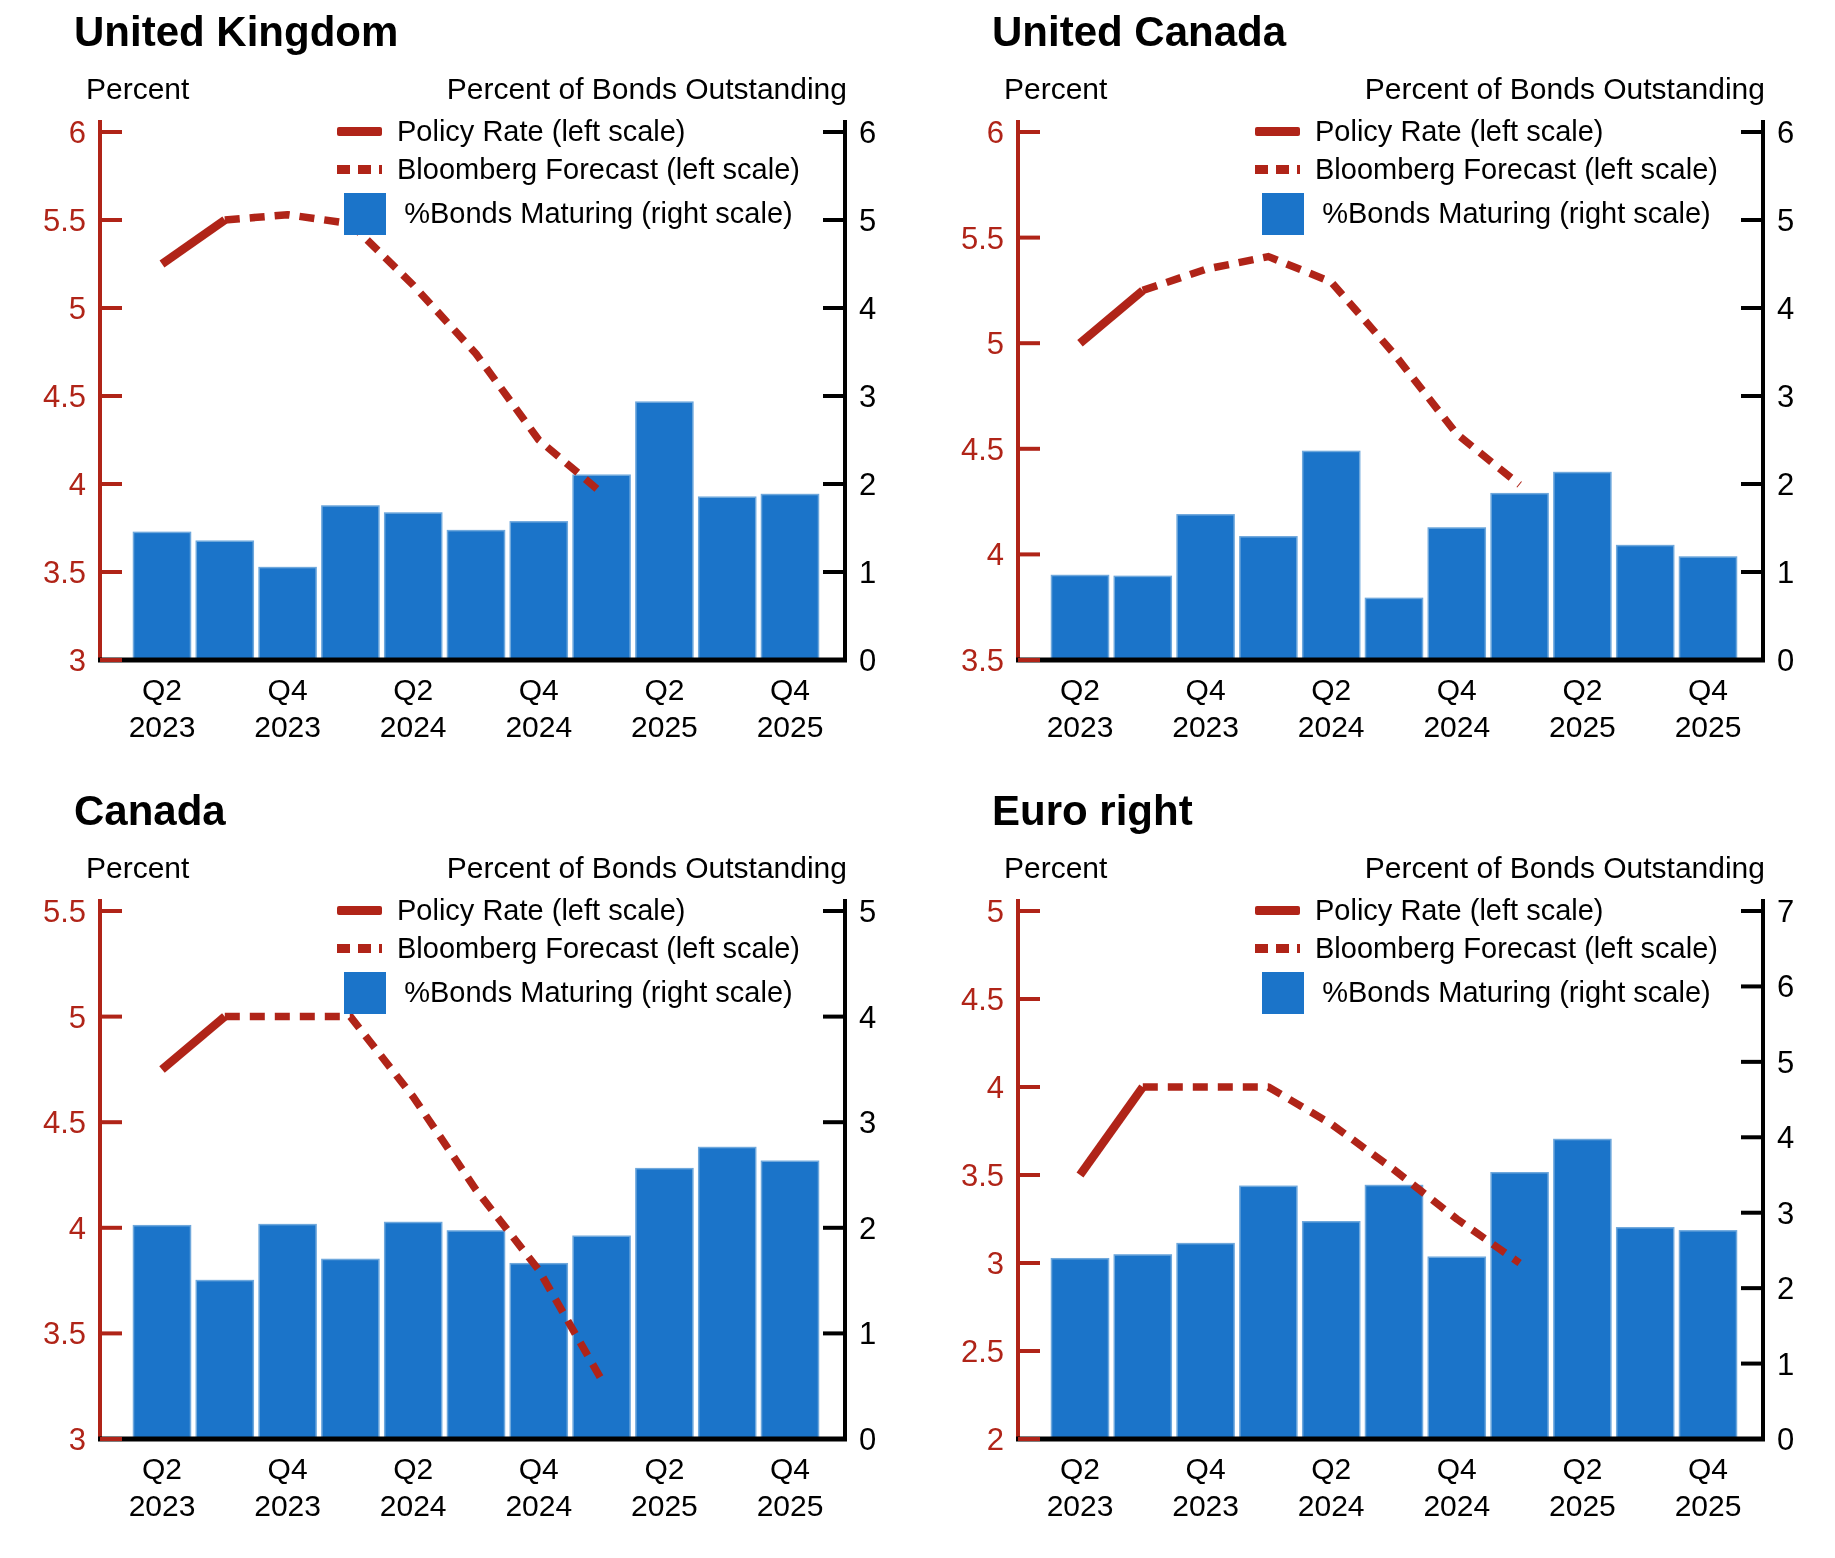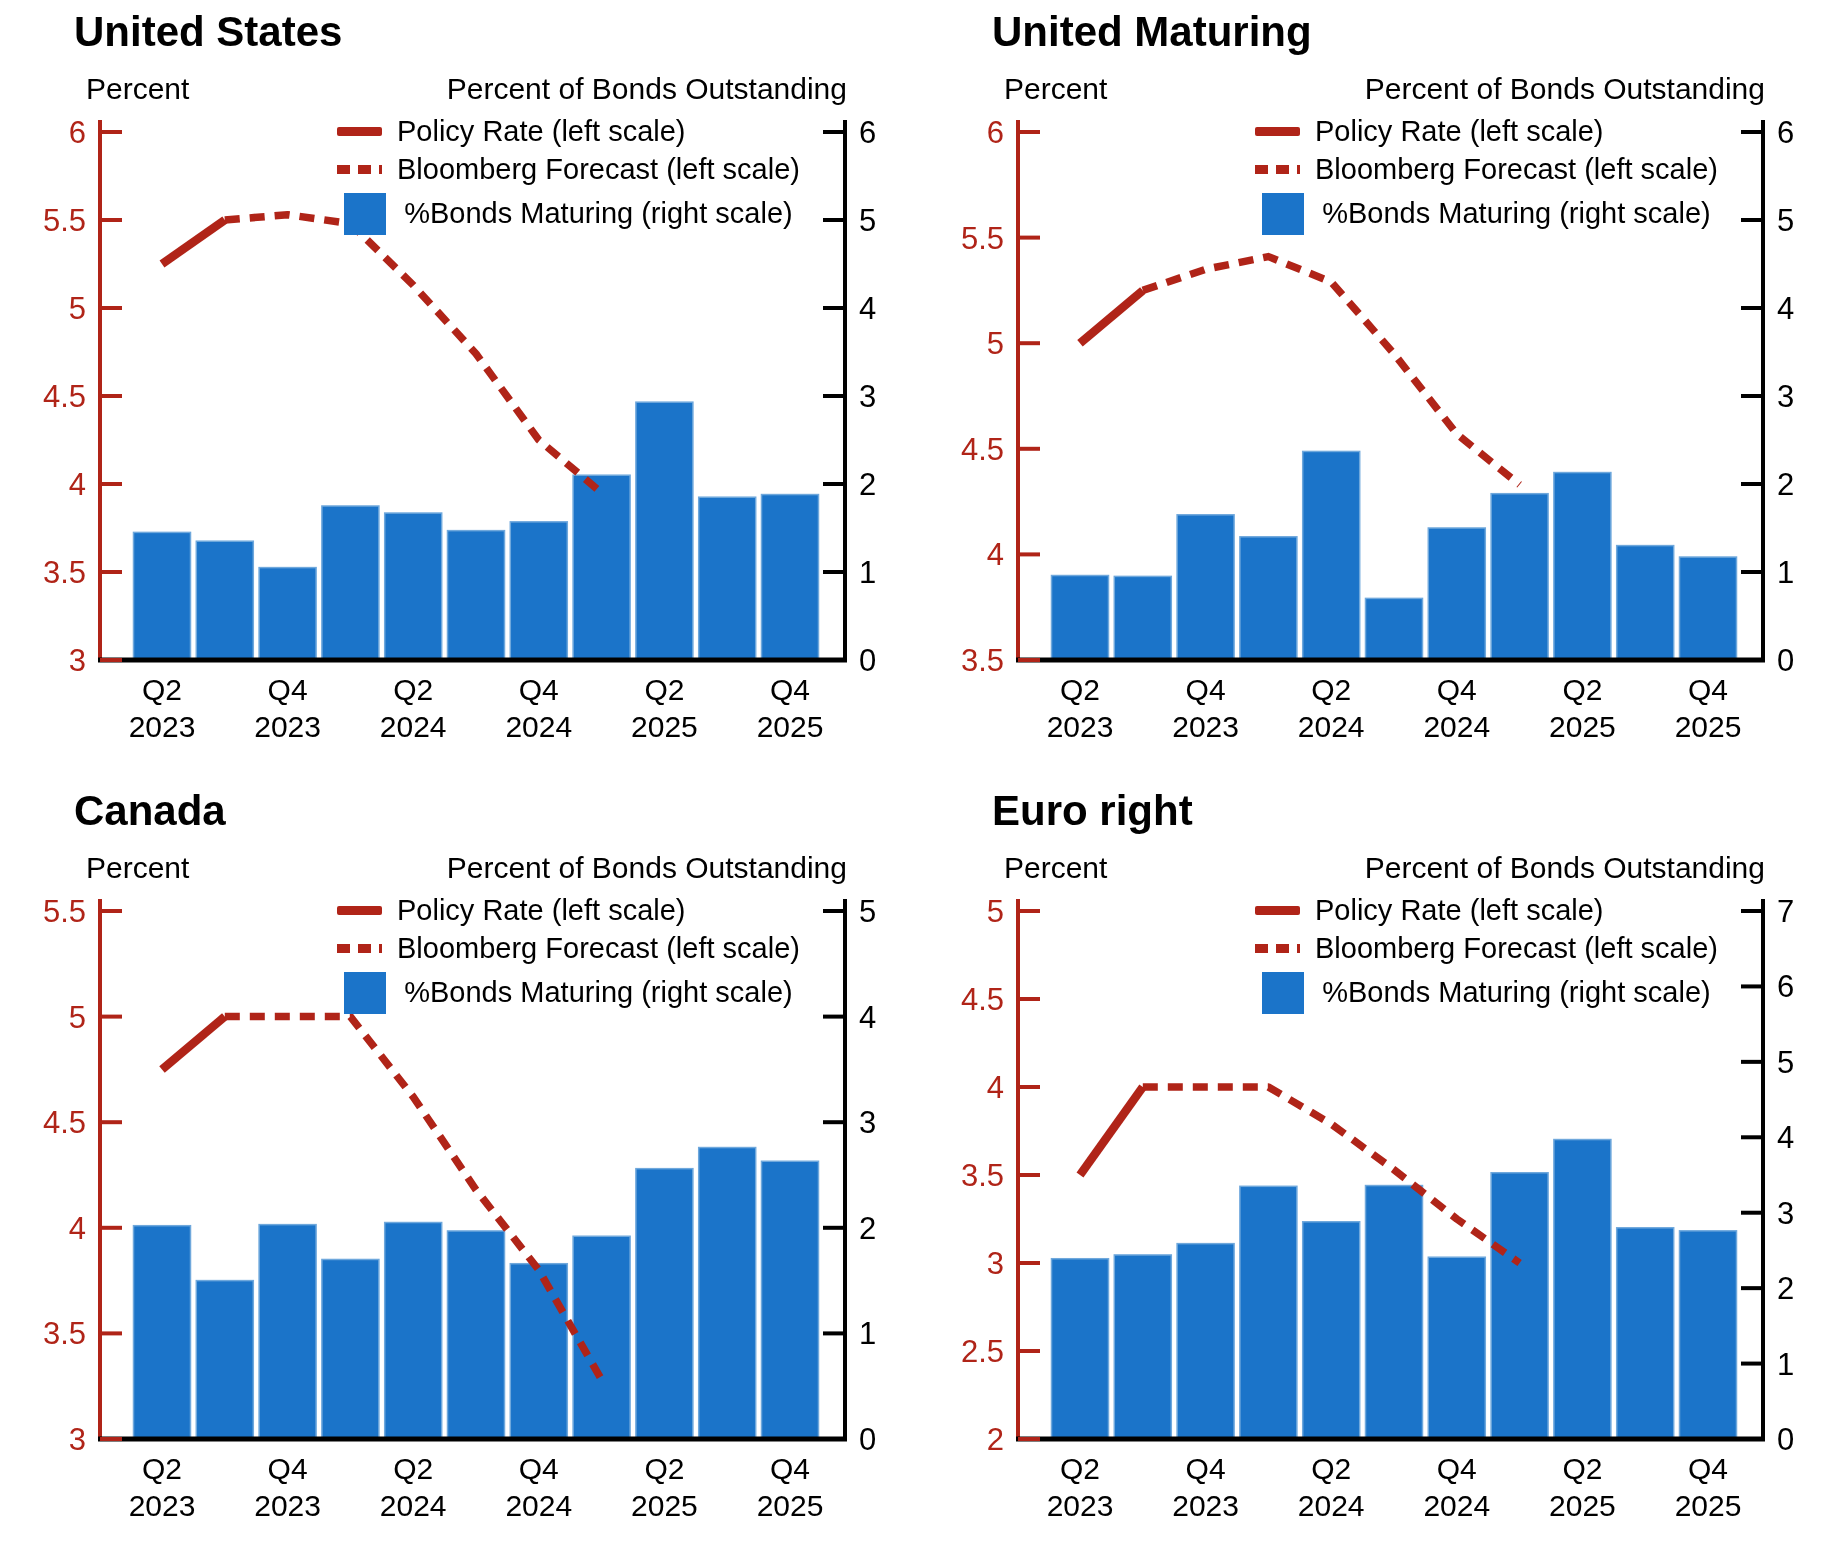--- a/index.html
+++ b/index.html
@@ -72,21 +72,21 @@
       <text x="859" y="143" text-anchor="start" font-size="31" fill="#000000">6</text>
       <text x="162" y="700" text-anchor="middle" font-size="30" fill="#000000"><tspan x="162">Q2</tspan><tspan x="162" dy="37">2023</tspan></text>
       <text x="287.6" y="700" text-anchor="middle" font-size="30" fill="#000000"><tspan x="287.6">Q4</tspan><tspan x="287.6" dy="37">2023</tspan></text>
       <text x="413.2" y="700" text-anchor="middle" font-size="30" fill="#000000"><tspan x="413.2">Q2</tspan><tspan x="413.2" dy="37">2024</tspan></text>
       <text x="538.8" y="700" text-anchor="middle" font-size="30" fill="#000000"><tspan x="538.8">Q4</tspan><tspan x="538.8" dy="37">2024</tspan></text>
       <text x="664.4" y="700" text-anchor="middle" font-size="30" fill="#000000"><tspan x="664.4">Q2</tspan><tspan x="664.4" dy="37">2025</tspan></text>
       <text x="790" y="700" text-anchor="middle" font-size="30" fill="#000000"><tspan x="790">Q4</tspan><tspan x="790" dy="37">2025</tspan></text>
       <polyline points="162,264 224.8,220" fill="none" stroke="#B02418" stroke-width="8.5" stroke-linejoin="round"></polyline>
       <polyline points="224.8,220 287.6,214.71999999999997 350.4,223.51999999999992 413.2,285.12 476,353.76 538.8,440 601.5999999999999,492.79999999999995" fill="none" stroke="#B02418" stroke-width="7.5" stroke-linejoin="round" stroke-dasharray="15 10"></polyline>
     </svg>
-  <div class="chart-title">United States</div>
+  <div class="chart-title">United Kingdom</div>
   <div class="axis-header left">Percent</div>
   <div class="axis-header right">Percent of Bonds Outstanding</div>
   <div class="legend">
     <div class="legend-row">
       <span class="sw">
           <span class="sw-line"></span>
         </span>
       <span class="legend-text">Policy Rate (left scale)</span>
     </div>
     <div class="legend-row">
@@ -148,21 +148,21 @@
       <text x="859" y="143" text-anchor="start" font-size="31" fill="#000000">6</text>
       <text x="162" y="700" text-anchor="middle" font-size="30" fill="#000000"><tspan x="162">Q2</tspan><tspan x="162" dy="37">2023</tspan></text>
       <text x="287.6" y="700" text-anchor="middle" font-size="30" fill="#000000"><tspan x="287.6">Q4</tspan><tspan x="287.6" dy="37">2023</tspan></text>
       <text x="413.2" y="700" text-anchor="middle" font-size="30" fill="#000000"><tspan x="413.2">Q2</tspan><tspan x="413.2" dy="37">2024</tspan></text>
       <text x="538.8" y="700" text-anchor="middle" font-size="30" fill="#000000"><tspan x="538.8">Q4</tspan><tspan x="538.8" dy="37">2024</tspan></text>
       <text x="664.4" y="700" text-anchor="middle" font-size="30" fill="#000000"><tspan x="664.4">Q2</tspan><tspan x="664.4" dy="37">2025</tspan></text>
       <text x="790" y="700" text-anchor="middle" font-size="30" fill="#000000"><tspan x="790">Q4</tspan><tspan x="790" dy="37">2025</tspan></text>
       <polyline points="162,343.2 224.8,290.40000000000003" fill="none" stroke="#B02418" stroke-width="8.5" stroke-linejoin="round"></polyline>
       <polyline points="224.8,290.40000000000003 287.6,269.2800000000001 350.4,256.608 413.2,281.952 476,353.76 538.8,434.01599999999996 601.5999999999999,484.70399999999995" fill="none" stroke="#B02418" stroke-width="7.5" stroke-linejoin="round" stroke-dasharray="15 10"></polyline>
     </svg>
-  <div class="chart-title">United Maturing</div>
+  <div class="chart-title">United Canada</div>
   <div class="axis-header left">Percent</div>
   <div class="axis-header right">Percent of Bonds Outstanding</div>
   <div class="legend">
     <div class="legend-row">
       <span class="sw">
           <span class="sw-line"></span>
         </span>
       <span class="legend-text">Policy Rate (left scale)</span>
     </div>
     <div class="legend-row">

